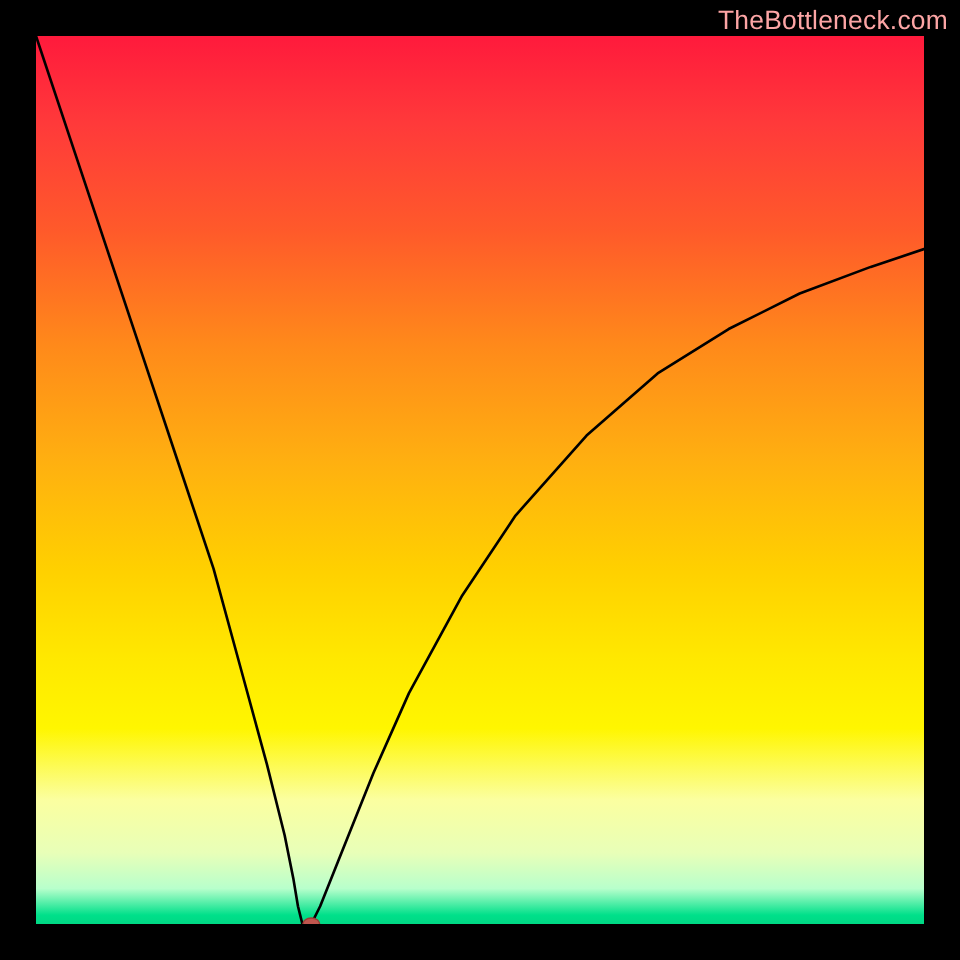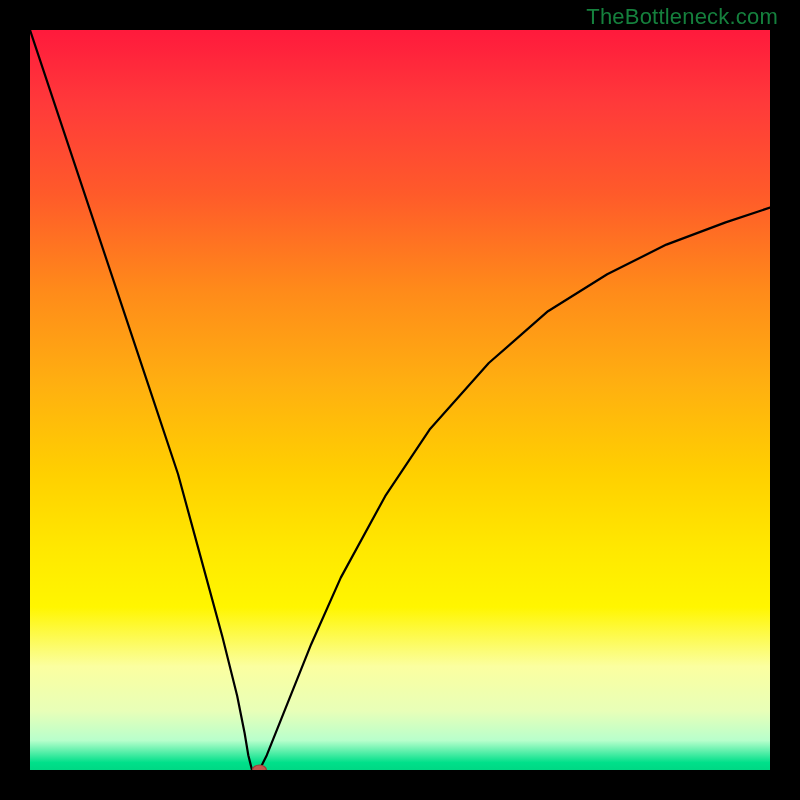--- a/index.html
+++ b/index.html
@@ -12,22 +12,22 @@
   }
   .frame {
     position: relative;
     width: 800px;
     height: 800px;
     background: #000;
   }
   .watermark {
     position: absolute;
     top: 4px;
-    right: 22px;
-    color: #15803d;
+    right: 10px;
+    color: #fca5a5;
     font-size: 22px;
     font-weight: 500;
     letter-spacing: 0.2px;
     z-index: 20;
   }
   .plot {
     position: absolute;
     left: 30px;
     top: 30px;
     width: 740px;

